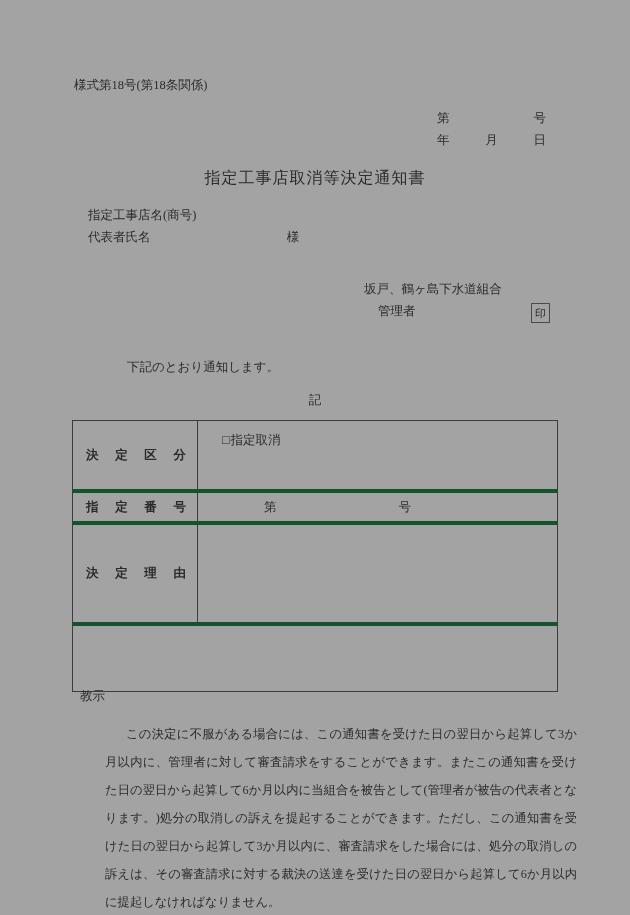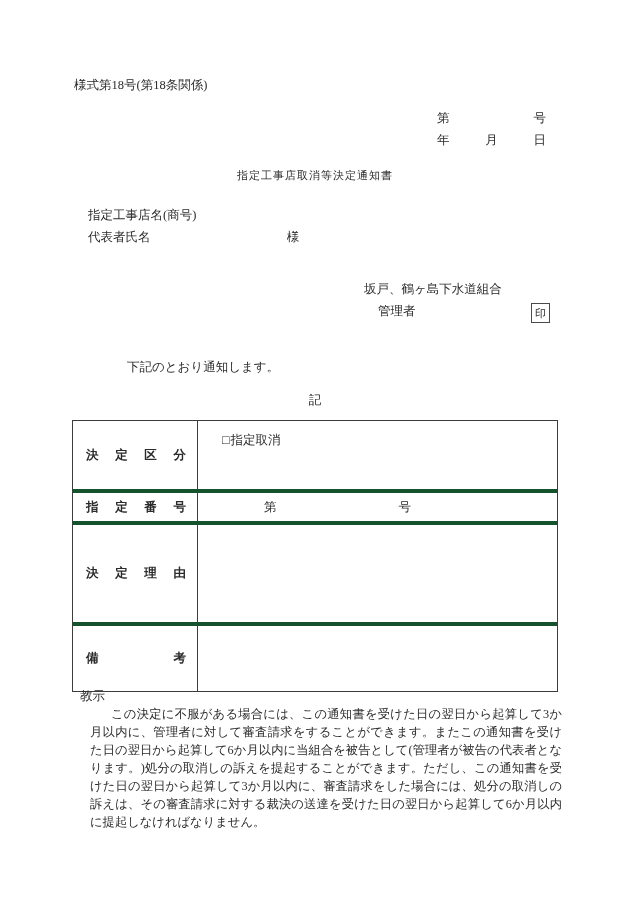--- a/index.html
+++ b/index.html
@@ -1,33 +1,33 @@
 <!DOCTYPE html>
 <html><head>
 <meta charset="utf-8">
 <style>
   html,body { margin:0; padding:0; background:#e8e8e8; }
   .page {
     position:relative;
     width:630px; height:915px;
     margin:0 auto;
-    background:#ffffff;
+    background:#a3a3a3;
     color:#2b2b2b;
     font-family:"Liberation Serif","DejaVu Serif",serif;
     font-size:12.5px;
     overflow:hidden;
   }
   .abs { position:absolute; white-space:nowrap; }
 
   .form-number { left:74px; top:77px; }
 
   .doc-number-line { left:437px; top:110px; width:109px; display:flex; justify-content:space-between; }
   .doc-date-line   { left:437px; top:132px; width:109px; display:flex; justify-content:space-between; }
 
-  .doc-title { left:0; top:168px; width:630px; text-align:center; font-size:11px; letter-spacing:1px; }
+  .doc-title { left:0; top:168px; width:630px; text-align:center; font-size:16px; letter-spacing:1px; }
 
   .shop-label { left:88px; top:207px; }
   .rep-line   { left:88px; top:229px; }
   .rep-line .honorific { margin-left:133px; }
 
   .sender-org     { left:364px; top:281px; }
   .sender-manager { left:378px; top:303px; }
   .seal-box {
     left:531px; top:303px; width:17px; height:18px;
     border:1px solid #4a4a4a;
@@ -69,25 +69,25 @@
   .cat-cell .cb  { margin-right:1px; }
 
   .num-cell { display:flex; align-items:center; padding-left:66px; }
   .num-cell .num-suffix { margin-left:122px; }
 
   
   .kyoji { left:72px; top:688px;margin-left:8px; }
   .instruction-body {
     position:absolute;
     left:90px; top:705px; width:472px;
-    font-size:12.3px; line-height:18px;
+    font-size:12.3px; line-height:28px;
     text-align:justify;
     text-indent:21px;
     white-space:normal;
-    margin:0;
+    margin:15px;
   }
 </style>
 </head>
 <body>
 
 <div class="page">
 
   <div class="abs form-number">様式第18号(第18条関係)</div>
 
   <div class="abs doc-number-line">
@@ -146,23 +146,20 @@
     </div>
 
     <div class="trow row-reason">
       <div class="tlabel">
         <span>決定理由</span>
       </div>
       <div class="tcell"></div>
     </div>
 
     <div class="trow row-remarks">
-      <div class="tlabel">
-        <span>備考</span>
-      </div>
       <div class="tcell"></div>
     </div>
 
   </div>
 
   <div class="abs kyoji">教示</div>
 
   <p class="instruction-body">この決定に不服がある場合には、この通知書を受けた日の翌日から起算して3か月以内に、管理者に対して審査請求をすることができます。またこの通知書を受けた日の翌日から起算して6か月以内に当組合を被告として(管理者が被告の代表者となります。)処分の取消しの訴えを提起することができます。ただし、この通知書を受けた日の翌日から起算して3か月以内に、審査請求をした場合には、処分の取消しの訴えは、その審査請求に対する裁決の送達を受けた日の翌日から起算して6か月以内に提起しなければなりません。</p>
 
 </div>

